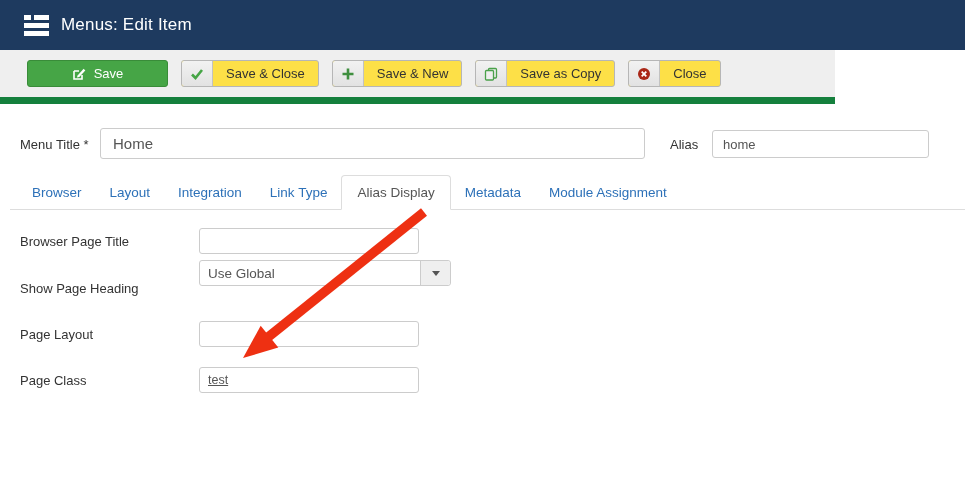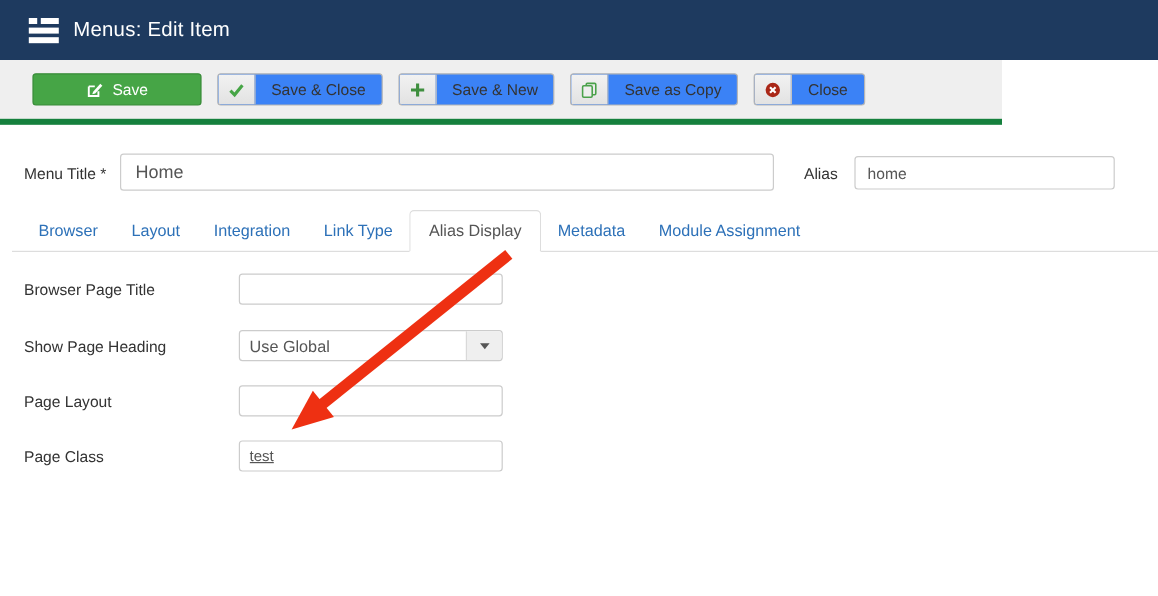--- a/index.html
+++ b/index.html
@@ -12,24 +12,24 @@
                 display:flex; align-items:center; padding-left:24px; }
   .list-icon { width:25px; height:21px; display:flex; flex-direction:column; justify-content:space-between; margin-right:12px; }
   .list-icon .row1 { display:flex; height:5px; }
   .list-icon .row1 .sq { width:7px; height:5px; background:#fff; margin-right:3px; }
   .list-icon .row1 .bar { flex:1; height:5px; background:#fff; }
   .list-icon .rowfull { height:5px; background:#fff; }
   .app-title { color:#fff; font-size:17px; font-weight:500; letter-spacing:.2px; }
 
   
   .toolbar { position:absolute; top:50px; left:0; width:835px; height:54px; background:#efefef;
-             border-bottom:5px solid #15803d; display:flex; align-items:center; padding-left:27px; gap:13px; }
+             border-bottom:7px solid #15803d; display:flex; align-items:center; padding-left:27px; gap:13px; }
   .btn-primary { width:141px; height:27px; background:#46a546; border:1px solid #398c39; border-radius:3px;
                  color:#fff; font-size:13px; display:flex; align-items:center; justify-content:center; gap:8px; cursor:pointer; }
-  .tbtn { display:flex; height:27px; border:1px solid #b6b6b6; border-radius:3px; overflow:hidden; background:#3b82f6; cursor:pointer;justify-content:flex-end; }
+  .tbtn { display:flex; height:27px; border:1px solid #b6b6b6; border-radius:3px; overflow:hidden; background:#fde047; cursor:pointer;justify-content:flex-end; }
   .tbtn .ic { width:31px; background:linear-gradient(#f2f2f2,#e2e2e2); border-right:1px solid #c2c2c2;
               display:flex; align-items:center; justify-content:center; }
   .tbtn .lb { padding:0 13px; display:flex; align-items:center; font-size:13px; color:#333; white-space:nowrap; }
 
   
   .field-label { position:absolute; font-size:13px; color:#333; }
   .menu-title-input { position:absolute; top:128px; left:100px; width:545px; height:31px;
                       border:1px solid #ccc; border-radius:3px; font-size:15px; color:#555; padding:0 12px;
                       font-family:"Liberation Sans", sans-serif; }
   .alias-input { position:absolute; top:130px; left:712px; width:217px; height:28px;
@@ -39,21 +39,21 @@
   
   .tabs { position:absolute; top:175px; left:10px; width:955px; height:35px;
           border-bottom:1px solid #ddd; display:flex; align-items:flex-end; padding-left:8px; }
   .tab-link { font-size:13.5px; color:#2d71b8; padding:9px 14px; cursor:pointer; text-decoration:none; white-space:nowrap; }
   .tab-active { background:#fff; border:1px solid #ddd; border-bottom:1px solid #fff; margin-bottom:-1px;
                 border-radius:4px 4px 0 0; color:#555; font-size:13.5px; padding:9px 15px; cursor:default; white-space:nowrap; }
 
   
   .text-input { position:absolute; left:199px; width:220px; height:26px; border:1px solid #ccc; border-radius:3px;
                 font-size:12.5px; color:#555; padding:0 8px; font-family:"Liberation Sans", sans-serif; background:#fff; }
-  .select-box { position:absolute; left:199px; top:275px; width:220px; height:26px; border:1px solid #ccc; border-radius:3px;
+  .select-box { position:absolute; left:199px; top:260px; width:252px; height:26px; border:1px solid #ccc; border-radius:3px;
                 display:flex; background:#fff; cursor:pointer; }
   .select-value { flex:1; display:flex; align-items:center; padding-left:8px; font-size:13.5px; color:#555; }
   .select-caret-cell { width:30px; background:#efefef; border-left:1px solid #ccc; border-radius:0 3px 3px 0;
                        display:flex; align-items:center; justify-content:center; }
   .caret-down { width:0; height:0; border-left:4px solid transparent; border-right:4px solid transparent; border-top:5px solid #555; }
 
   
   .arrow-overlay { position:absolute; top:0; left:0; width:965px; height:497px; pointer-events:none; z-index:10; }
 </style>
 </head>

